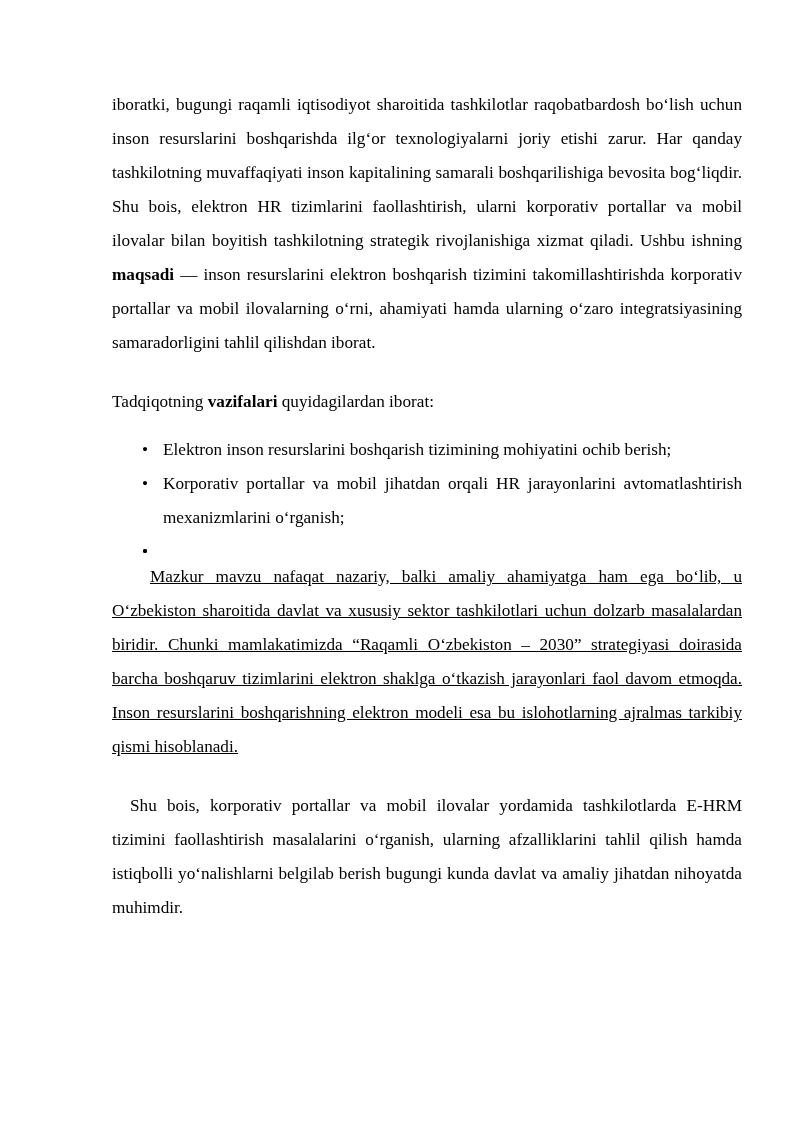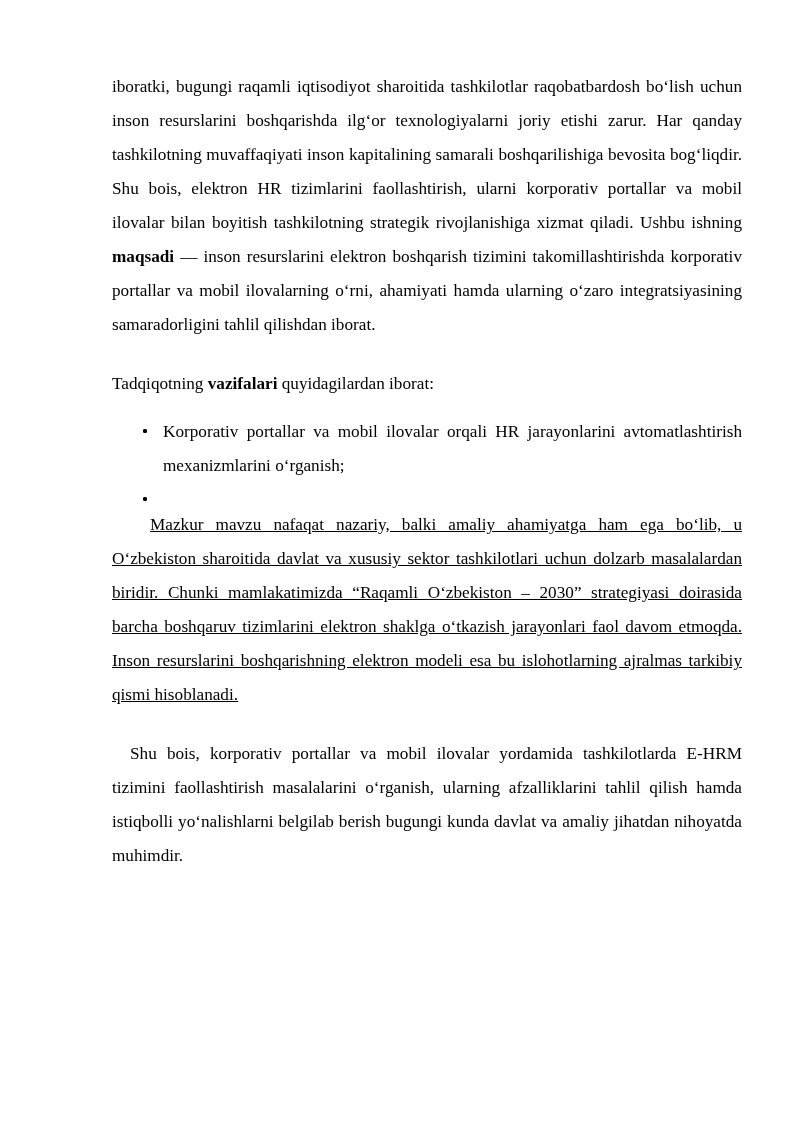--- a/index.html
+++ b/index.html
@@ -13,21 +13,21 @@
     font-family: "Liberation Serif", "DejaVu Serif", serif;
     color: #000000;
     -webkit-font-smoothing: antialiased;
   }
   .page {
     position: relative;
     width: 800px;
     height: 1107px;
     background: #ffffff;
     box-sizing: border-box;
-    padding: 70px 58px 0 112px;
+    padding: 88px 58px 0 112px;
   }
   .body-col {
     width: 630px;
   }
   p.para {
     margin: 0;
     font-size: 17.2px;
     line-height: 34px;
     text-align: justify;
     text-justify: inter-word;
@@ -74,22 +74,22 @@
 <body>
 
 <div class="page">
   <div class="body-col">
 
     <p class="para"><span>iboratki, bugungi raqamli iqtisodiyot sharoitida tashkilotlar raqobatbardosh boʻlish uchun inson resurslarini boshqarishda ilgʻor texnologiyalarni joriy etishi zarur. Har qanday tashkilotning muvaffaqiyati inson kapitalining samarali boshqarilishiga bevosita bogʻliqdir. Shu bois, elektron HR tizimlarini faollashtirish, ularni korporativ portallar va mobil ilovalar bilan boyitish tashkilotning strategik rivojlanishiga xizmat qiladi. Ushbu ishning </span><span class="bold">maqsadi</span><span> — inson resurslarini elektron boshqarish tizimini takomillashtirishda korporativ portallar va mobil ilovalarning oʻrni, ahamiyati hamda ularning oʻzaro integratsiyasining samaradorligini tahlil qilishdan iborat.</span></p>
 
     <p class="para gap-top"><span>Tadqiqotning </span><span class="bold">vazifalari</span><span> quyidagilardan iborat:</span></p>
 
     <ul class="tasks">
-      <li><span class="bullet">•</span></li>
-      <li><span class="bullet">•</span><span>Korporativ portallar va mobil ilovalar orqali HR jarayonlarini avtomatlashtirish mexanizmlarini oʻrganish;</span></li>
+      <li><span class="bullet">•</span><span>Elektron inson resurslarini boshqarish tizimining mohiyatini ochib berish;</span></li>
+      <li><span class="bullet">•</span><span>Korporativ portallar va mobil jihatdan orqali HR jarayonlarini avtomatlashtirish mexanizmlarini oʻrganish;</span></li>
       <li><span class="bullet">•</span></li>
       <li><span class="bullet">•</span></li>
     </ul>
 
     <p class="para gap-top indent-large">Mazkur mavzu nafaqat nazariy, balki amaliy ahamiyatga ham ega boʻlib, u Oʻzbekiston sharoitida davlat va xususiy sektor tashkilotlari uchun dolzarb masalalardan biridir. Chunki mamlakatimizda “Raqamli Oʻzbekiston – 2030” strategiyasi doirasida barcha boshqaruv tizimlarini elektron shaklga oʻtkazish jarayonlari faol davom etmoqda. Inson resurslarini boshqarishning elektron modeli esa bu islohotlarning ajralmas tarkibiy qismi hisoblanadi.</p>
 
     <p class="para gap-top indent-small">Shu bois, korporativ portallar va mobil ilovalar yordamida tashkilotlarda E-HRM tizimini faollashtirish masalalarini oʻrganish, ularning afzalliklarini tahlil qilish hamda istiqbolli yoʻnalishlarni belgilab berish bugungi kunda davlat va amaliy jihatdan nihoyatda muhimdir.</p>
 
   </div>
 </div>

